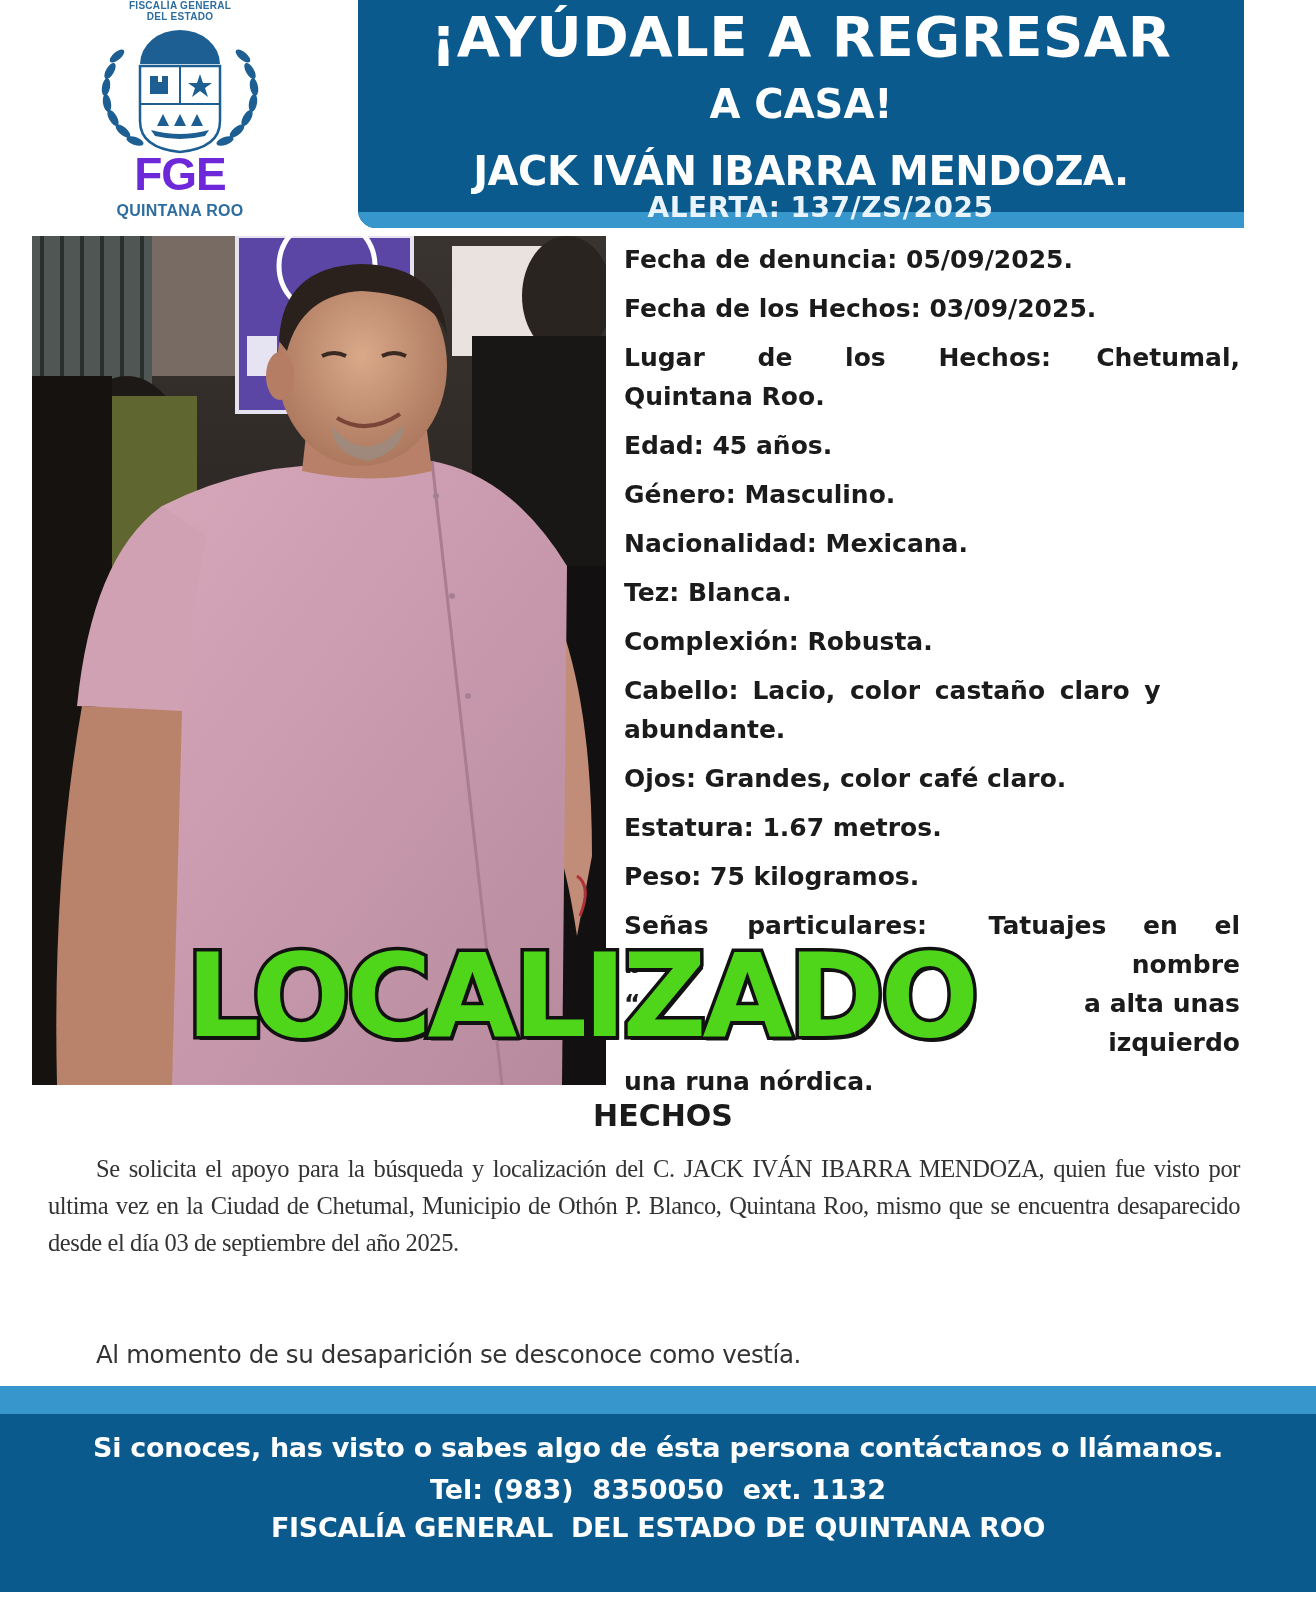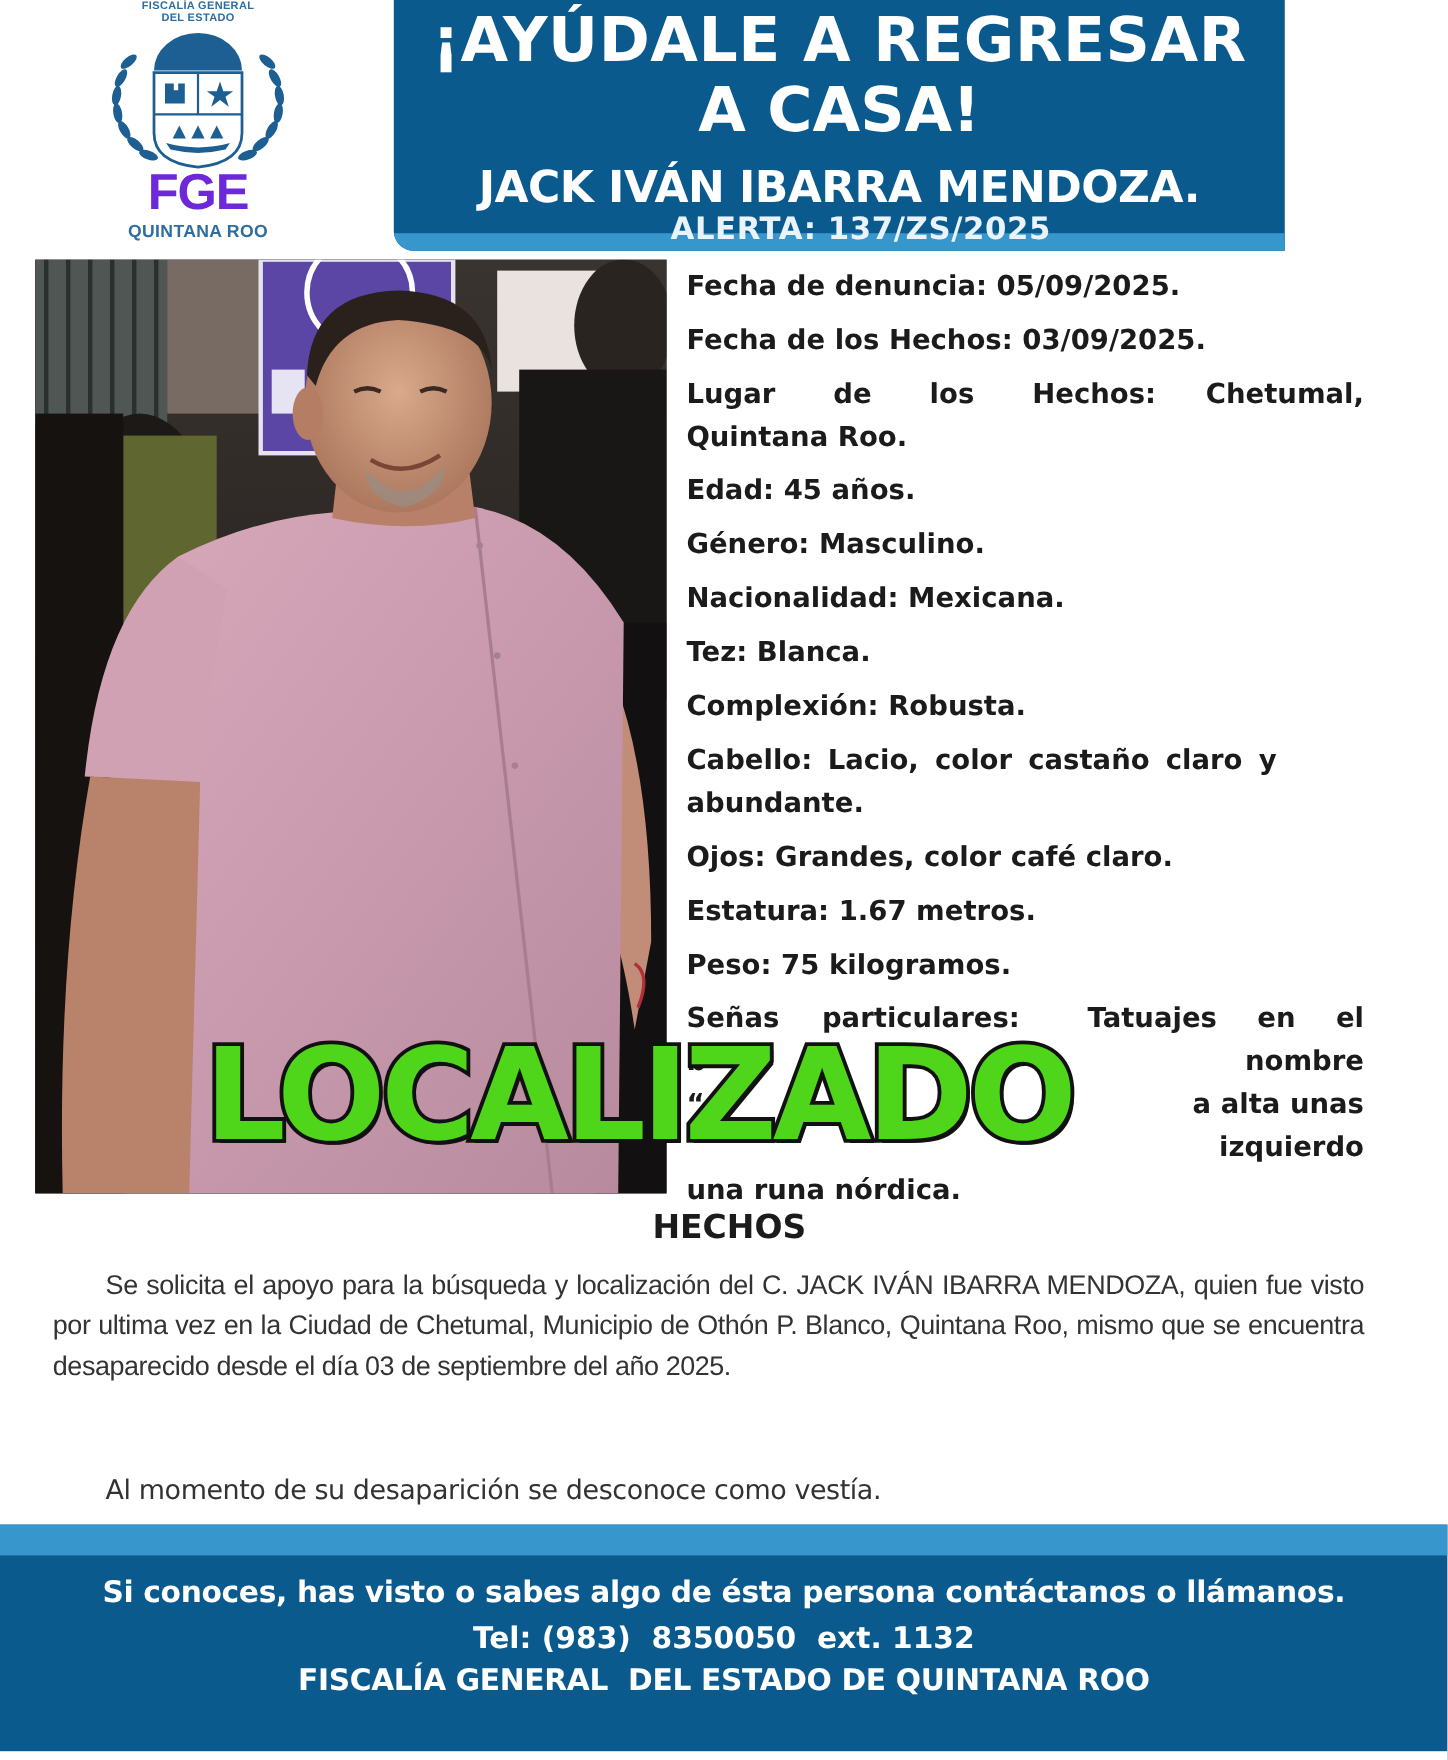--- a/index.html
+++ b/index.html
@@ -7,44 +7,44 @@
     body { position: relative; font-family: "DejaVu Sans", sans-serif; color: #1a1a1a; }
 
     
     .logo { position: absolute; left: 80px; top: 0; width: 200px; height: 230px; text-align: center; color: #1d5f92; }
     .logo-top { font-family: "Liberation Sans", sans-serif; font-size: 10px; font-weight: bold; line-height: 11px; letter-spacing: 0.3px; color: #2d6d9f; }
     .logo-svg { display: block; margin: 4px auto 0; }
     .logo-fge { font-family: "Liberation Sans", sans-serif; font-weight: bold; font-size: 46px; line-height: 44px; color: #6d28d9; letter-spacing: -1px; margin-top: -4px; }
     .logo-bottom { font-family: "Liberation Sans", sans-serif; font-size: 16px; font-weight: bold; color: #2d6d9f; margin-top: 6px; letter-spacing: 0.3px; }
 
     
-    .banner { position: absolute; left: 358px; top: 0; width: 810px; height: 228px; background: #0b5a8e; border-bottom-left-radius: 18px; overflow: hidden; }
+    .banner { position: absolute; left: 358px; top: 0; width: 886px; height: 228px; background: #0b5a8e; border-bottom-left-radius: 18px; overflow: hidden; }
     .banner-stripe { position: absolute; left: 0; right: 0; bottom: 0; height: 16px; background: #3796cc; }
     .banner-title { position: absolute; left: 0; right: 0; text-align: center; color: #ffffff; font-family: "DejaVu Sans", sans-serif; font-weight: bold; }
     .banner-l1 { top: 4px; font-size: 56px; letter-spacing: 0.5px; }
-    .banner-l2 { top: 68px; font-size: 56px; }
+    .banner-l2 { top: 81px; font-size: 40px; }
     .banner-l3 { top: 148px; font-size: 40px; letter-spacing: -0.5px; }
     .banner-alert { position: absolute; left: 0; right: 0; top: 191px; text-align: center; color: #e8f3fb; font-family: "DejaVu Sans", sans-serif; font-weight: bold; font-size: 28px; letter-spacing: 0.5px; padding-left: 39px; }
 
     
     .photo { position: absolute; left: 32px; top: 236px; width: 574px; height: 849px; overflow: hidden; background: #1e1a18; }
     .photo svg { display: block; }
 
     
     .facts { position: absolute; left: 624px; top: 240px; width: 616px; font-family: "DejaVu Sans", sans-serif; font-weight: bold; font-size: 25px; color: #1b1b1b; }
     .fact { line-height: 39px; margin-bottom: 10px; }
     .fact-multi .row { display: flex; justify-content: space-between; line-height: 39px; }
     .fact-multi .row.left { justify-content: flex-start; }
 
     
     .stamp { position: absolute; left: 186px; top: 936px; width: 880px; height: 120px; font-family: "DejaVu Sans", sans-serif; font-weight: bold; font-size: 116px; line-height: 120px; letter-spacing: -4px; color: #4fd61a; -webkit-text-stroke: 7px #111111; paint-order: stroke fill; text-shadow: 3px 4px 0 #111; white-space: nowrap; }
 
     
     .hechos-title { position: absolute; left: 0; width: 1316px; top: 1098px; text-align: center; padding-left: 10px; font-family: "DejaVu Sans", sans-serif; font-weight: bold; font-size: 30px; color: #1b1b1b; }
-    .hechos-text { position: absolute; left: 48px; top: 1150px; width: 1192px; font-family: Liberation Sans, sans-serif; font-size: 24.5px; line-height: 37px; color: #333333; text-align: justify; text-indent: 48px; letter-spacing: -0.4px; }
+    .hechos-text { position: absolute; left: 48px; top: 1150px; width: 1192px; font-family: Liberation Serif, serif; font-size: 24.5px; line-height: 37px; color: #333333; text-align: justify; text-indent: 48px; letter-spacing: -0.4px; }
     .hechos-text2 { position: absolute; left: 96px; top: 1336px; width: 1150px; font-family: "DejaVu Sans", sans-serif; font-size: 24.5px; line-height: 37px; color: #333333; letter-spacing: -0.4px; }
 
     
     .footer { position: absolute; left: 0; top: 1386px; width: 1316px; height: 214px; background: #0b5a8e; }
     .footer-stripe { position: absolute; left: 0; right: 0; top: 0; height: 28px; background: #3796cc; }
     .footer-line { position: absolute; left: 0; right: 0; text-align: center; color: #ffffff; font-family: "DejaVu Sans", sans-serif; font-weight: bold; }
     .fl1 { top: 46px; font-size: 27px; letter-spacing: -0.3px; }
     .fl2 { top: 88px; font-size: 27px; }
     .fl3 { top: 126px; font-size: 27px; letter-spacing: -0.3px; }
     .footer-bottom { position: absolute; left: 0; right: 0; bottom: 0; height: 8px; background: #ffffff; }

